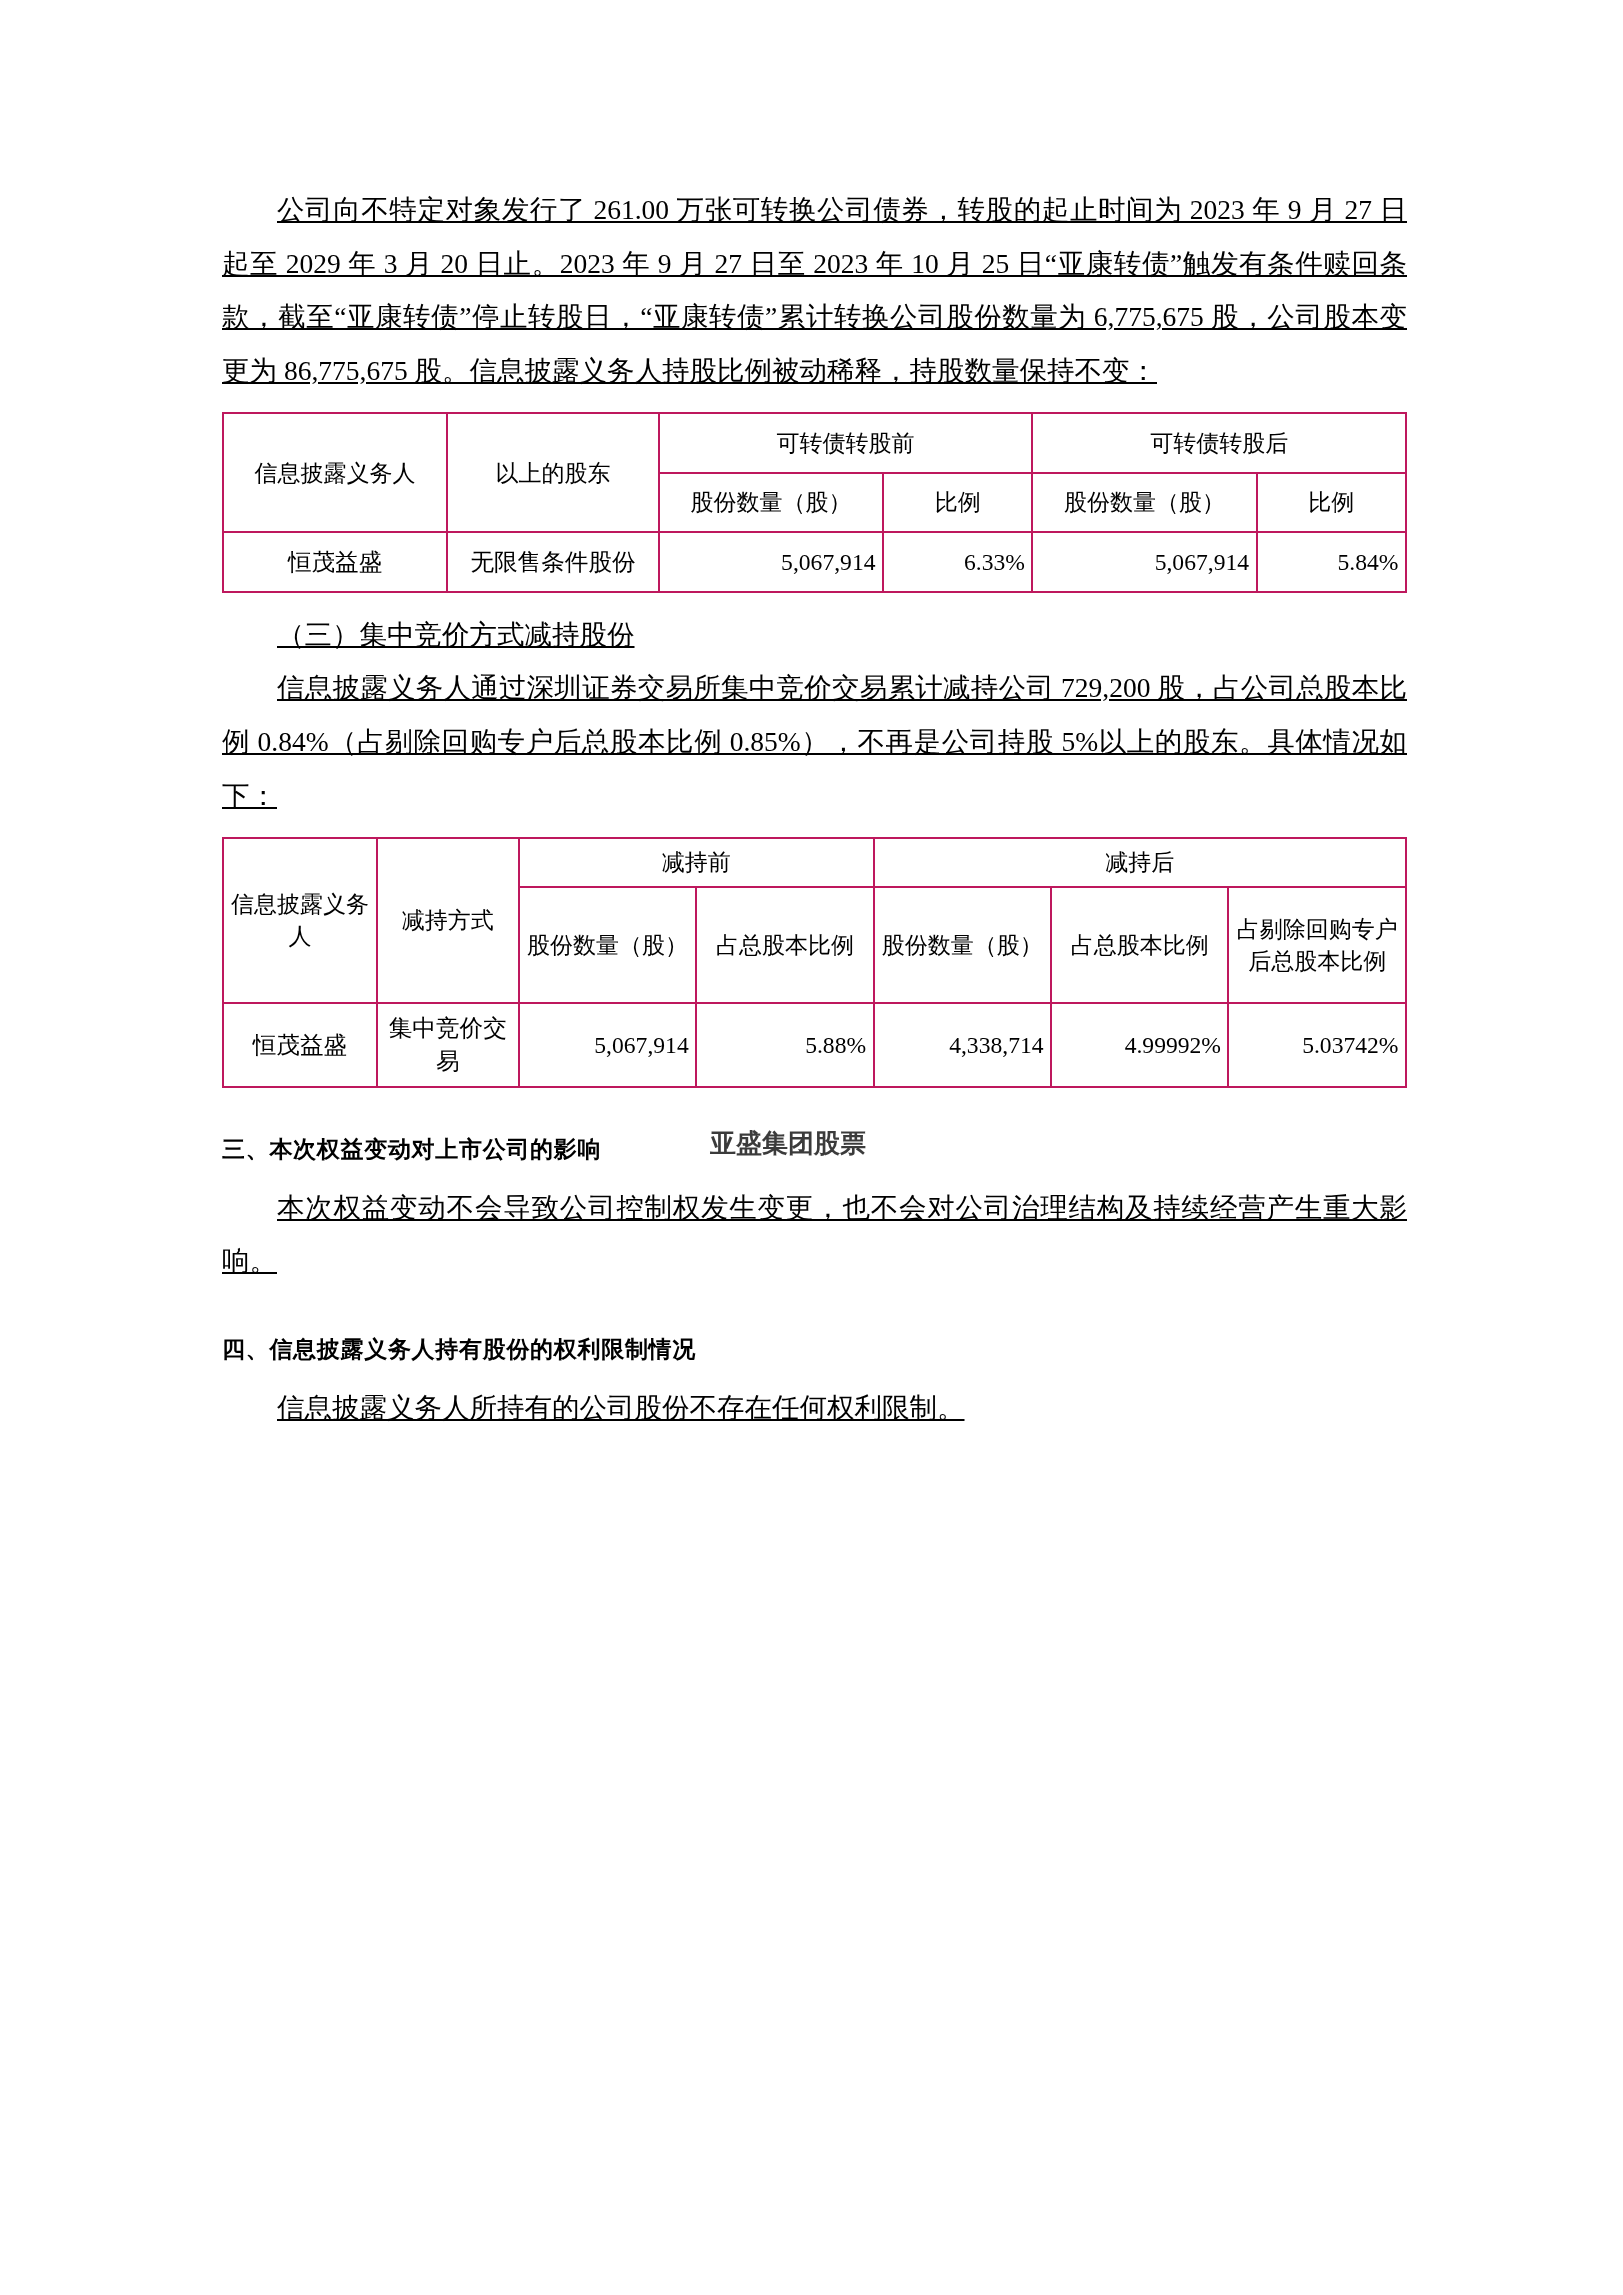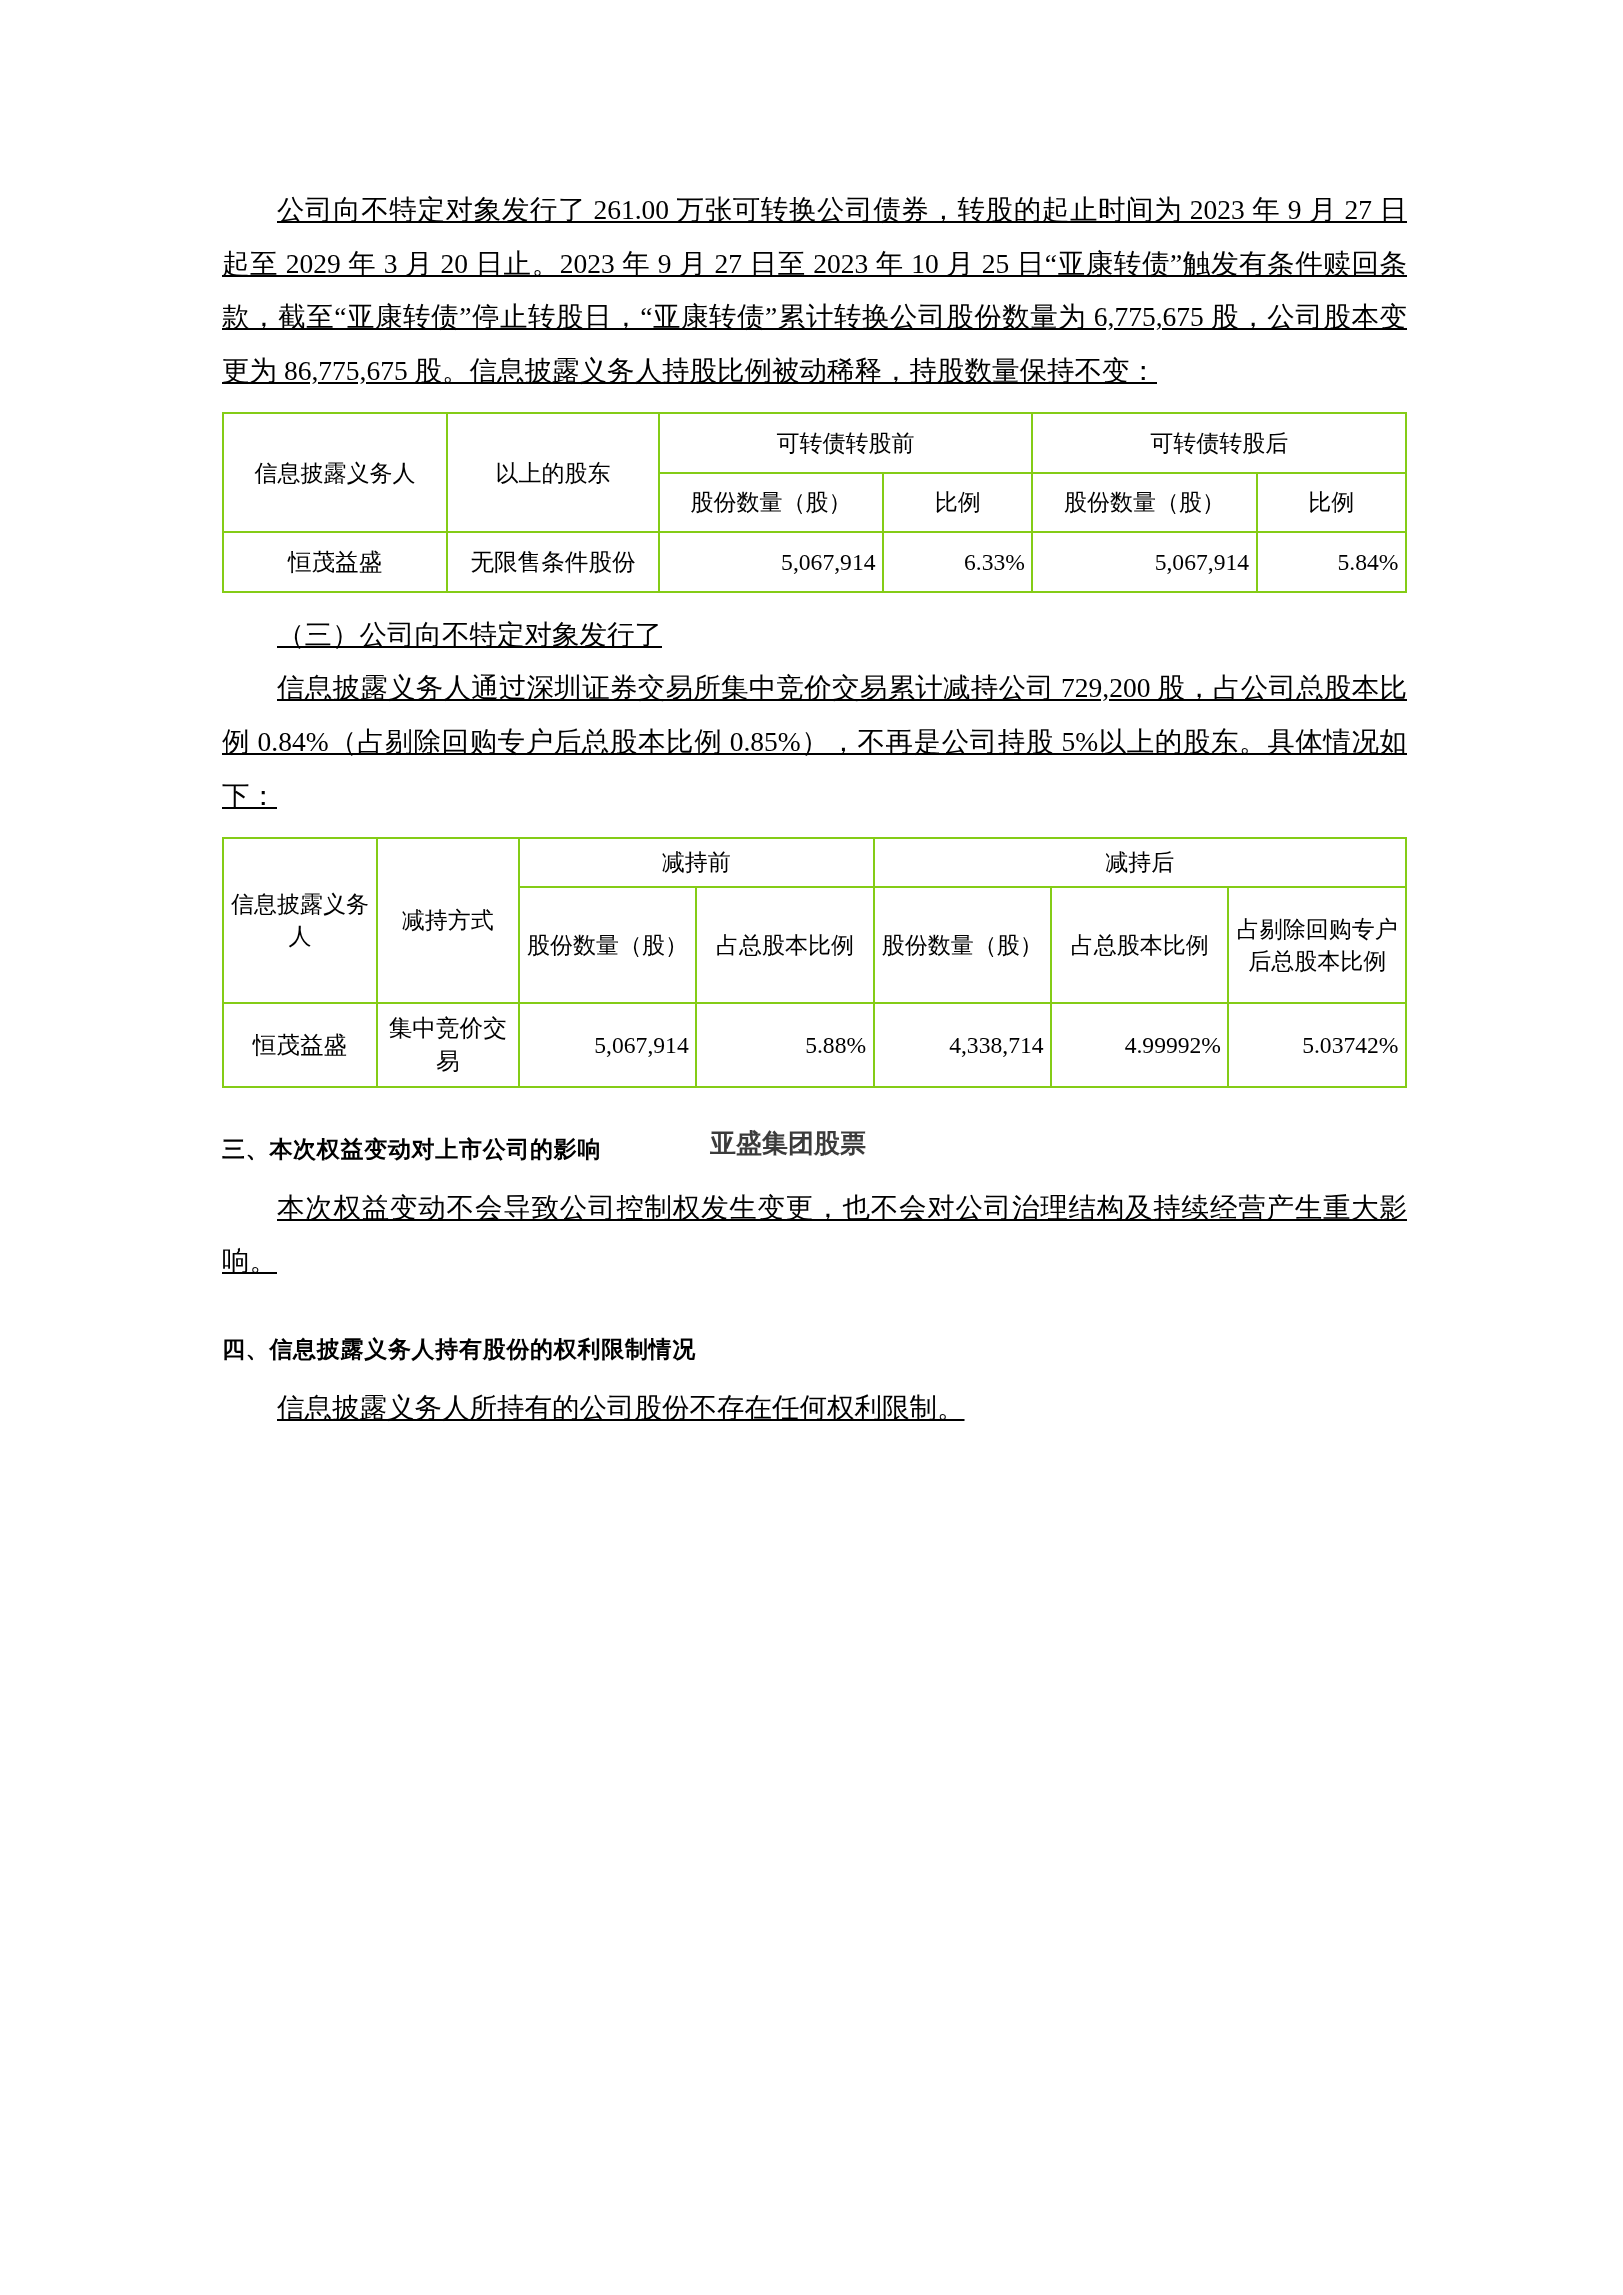--- a/index.html
+++ b/index.html
@@ -41,21 +41,21 @@
   }
 
   table.doc-table {
     border-collapse: collapse;
     width: 100%;
     margin: 14.4px 0 14.4px 0;
     font-size: 23.6px;
     table-layout: fixed;
   }
   table.doc-table td, table.doc-table th {
-    border: 2px solid #84cc16;
+    border: 2px solid #be185d;
     padding: 7.9px 6.5px;
     text-align: center;
     vertical-align: middle;
     font-weight: normal;
     line-height: 1.4;
   }
   table.doc-table th {
     font-family: "DejaVu Sans", sans-serif;
     font-size: 23px;
   }
@@ -113,21 +113,21 @@
         <td>恒茂益盛</td>
         <td>无限售条件股份</td>
         <td class="num">5,067,914</td>
         <td class="num">6.33%</td>
         <td class="num">5,067,914</td>
         <td class="num">5.84%</td>
       </tr>
     </tbody>
   </table>
 
-  <p class="body-text">（三）公司向不特定对象发行了</p>
+  <p class="body-text">（三）集中竞价方式减持股份</p>
 
   <p class="body-text">信息披露义务人通过深圳证券交易所集中竞价交易累计减持公司 729,200 股，占公司总股本比例 0.84%（占剔除回购专户后总股本比例 0.85%），不再是公司持股 5%以上的股东。具体情况如下：</p>
 
   <table class="doc-table t2">
     <colgroup>
       <col style="width:13%">
       <col style="width:12%">
       <col style="width:15%">
       <col style="width:15%">
       <col style="width:15%">

